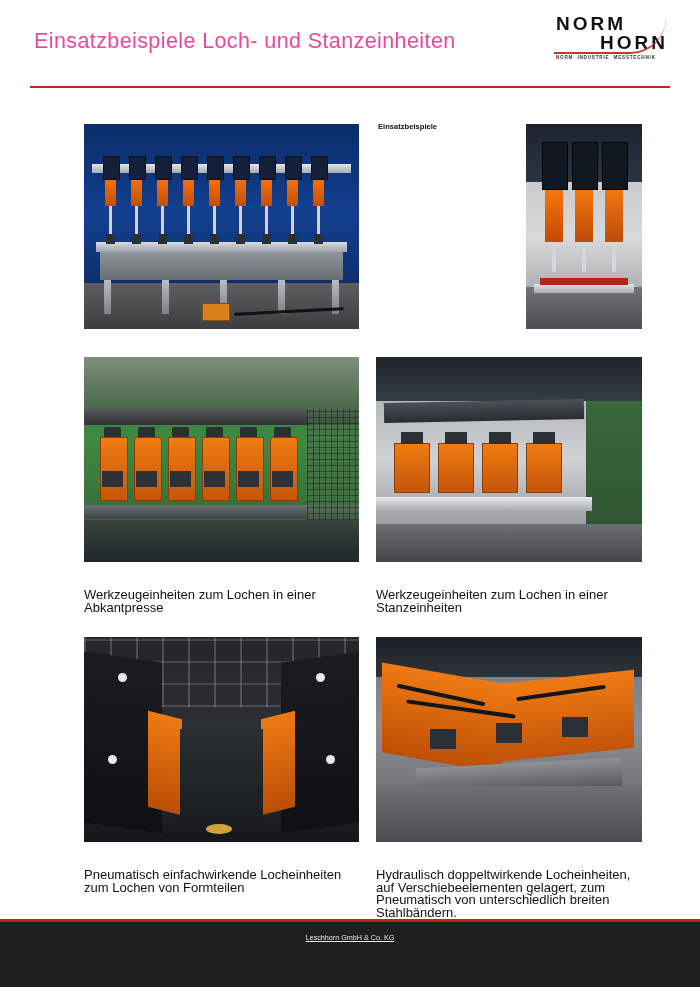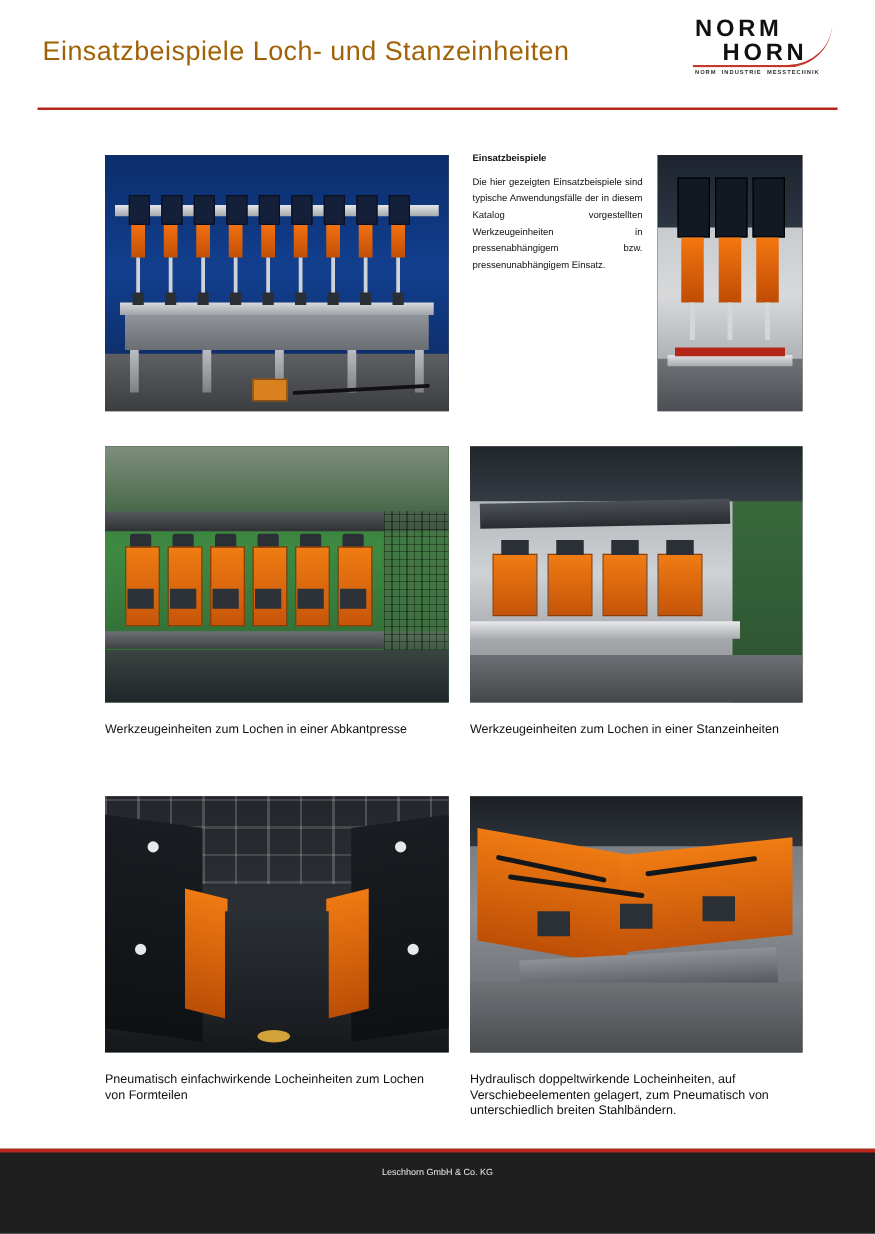--- a/index.html
+++ b/index.html
@@ -32,21 +32,21 @@
     width: 700px;
     height: 88px;
     background: #ffffff;
   }
   .header-title {
     position: absolute;
     left: 34px;
     top: 29px;
     font-size: 21.5px;
     letter-spacing: 0.4px;
-    color: #a16207;
+    color: #ec4899;
     font-weight: 400;
     white-space: nowrap;
   }
   .logo {
     position: absolute;
     right: 32px;
     top: 14px;
     width: 114px;
     height: 56px;
     text-align: center;
@@ -59,21 +59,21 @@
     line-height: 19px;
     text-align: left;
     padding-left: 2px;
   }
   .logo-horn {
     font-size: 19px;
     font-weight: 700;
     letter-spacing: 3px;
     color: #111;
     line-height: 19px;
-    text-align: center;
+    text-align: right;
     padding-left: 2px;
   }
   .logo-swoosh {
     position: absolute;
     left: 0;
     top: 4px;
     width: 112px;
     height: 34px;
     border-bottom: 2px solid #c0392b;
     border-radius: 0 0 56px 0;
@@ -125,23 +125,24 @@
     overflow: hidden;
     background: #222;
   }
   .photo .inner {
     position: absolute;
     inset: 0;
   }
 
   .caption {
     position: absolute;
-    font-size: 10px;
+    font-size: 13px;
     line-height: 12.5px;
     color: #111;
+    margin-top: 11px;
   }
 
   
   #photo-1 { left: 84px; top: 124px; width: 275px; height: 205px; }
   .p1-bg {
     position: absolute; inset: 0;
     background: linear-gradient(180deg,#0b2d6b 0%, #123f8f 45%, #0e3170 75%, #1b1b1b 100%);
   }
   .p1-floor {
     position: absolute; left:0; right:0; bottom:0; height:46px;
@@ -260,20 +261,21 @@
     background: #b8271b;
   }
   .footer-text {
     position: absolute;
     left: 0; top: 932px;
     width: 700px;
     text-align: center;
     color: #e9e9e9;
     font-size: 7.2px;
     line-height: 11.5px;
+    text-decoration: underline;
   }
 </style>
 </head>
 <body>
 
 <div class="page">
 
   <div class="header">
     <div class="header-title">Einsatzbeispiele Loch- und Stanzeinheiten</div>
 
@@ -285,21 +287,20 @@
         <span>NORM</span>
         &nbsp;<span>INDUSTRIE</span>
         &nbsp;<span>MESSTECHNIK</span>
       </div>
     </div>
   </div>
   <div class="header-rule"></div>
 
   <div class="intro">
     <div class="intro-title">Einsatzbeispiele</div>
-    <div class="intro-body">Die hier gezeigten Einsatzbeispiele sind typische Anwendungsfälle der in diesem Katalog vorgestellten Werkzeugeinheiten in pressenabhängigem bzw. pressenunabhängigem Einsatz.</div>
   </div>
 
   <div class="photo" id="photo-1">
     <div class="inner">
       <div class="p1-bg"></div>
       <div class="p1-rail"></div>
       <div class="p1-floor"></div>
       <div class="p1-table"></div>
       <div class="p1-table2"></div>
       <div class="p1-unit" style="left:18px">

